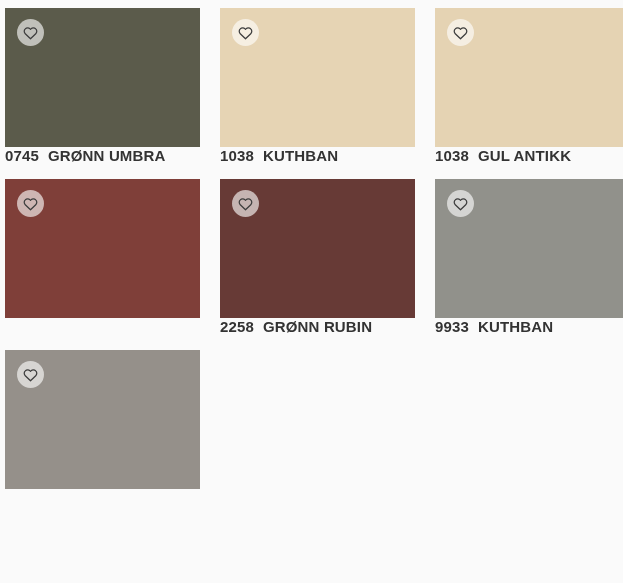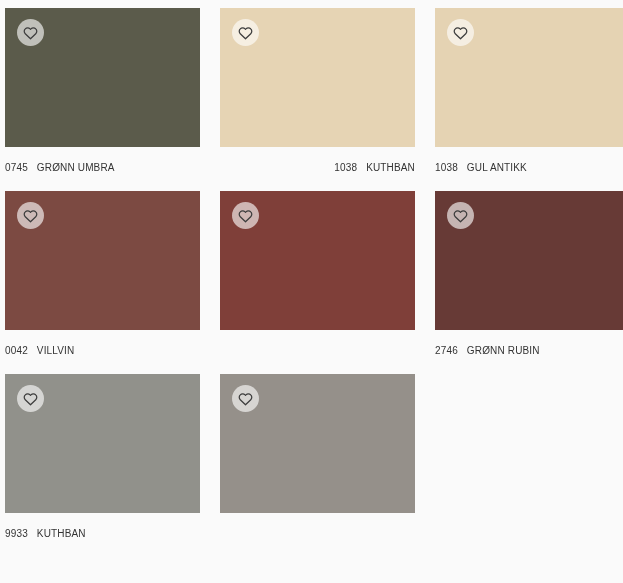--- a/index.html
+++ b/index.html
@@ -46,26 +46,27 @@
     align-items: center;
     justify-content: center;
     cursor: pointer;
   }
 
   .fav-button svg {
     display: block;
   }
 
   .swatch-label {
-    padding-top: 14px;
-    font-size: 10px;
+    padding-top: 2px;
+    font-size: 15px;
     line-height: 13px;
     color: #333333;
     white-space: nowrap;
     letter-spacing: 0.15px;
+    font-weight: bold;
   }
 
   .swatch-code {
     display: inline-block;
   }
 
   .swatch-name {
     display: inline-block;
     padding-left: 9px;
   }
@@ -96,50 +97,36 @@
     <div class="swatch-card">
     <div class="swatch-chip" style="background: rgb(230, 212, 180);">
       <div class="fav-button">
         <span>
           <svg width="15" height="14" viewBox="0 0 24 22" fill="none" stroke="#3d3d3d" stroke-width="2" stroke-linecap="round" stroke-linejoin="round">
             <path d="M12 20.2 3.6 12.1C1.4 10 1.4 6.5 3.6 4.4c2.1-2.1 5.6-2.1 7.7 0l.7.7.7-.7c2.1-2.1 5.6-2.1 7.7 0 2.2 2.1 2.2 5.6 0 7.7L12 20.2z"></path>
           </svg>
         </span>
       </div>
     </div>
-    <div class="swatch-label" style="color: rgb(51, 51, 51); text-align: right;">
+    <div class="swatch-label" style="color: rgb(51, 51, 51);">
       <span class="swatch-code">1038</span><span class="swatch-name">KUTHBAN</span>
     </div>
   </div>
     <div class="swatch-card">
     <div class="swatch-chip" style="background: rgb(229, 211, 179);">
       <div class="fav-button">
         <span>
           <svg width="15" height="14" viewBox="0 0 24 22" fill="none" stroke="#3d3d3d" stroke-width="2" stroke-linecap="round" stroke-linejoin="round">
             <path d="M12 20.2 3.6 12.1C1.4 10 1.4 6.5 3.6 4.4c2.1-2.1 5.6-2.1 7.7 0l.7.7.7-.7c2.1-2.1 5.6-2.1 7.7 0 2.2 2.1 2.2 5.6 0 7.7L12 20.2z"></path>
           </svg>
         </span>
       </div>
     </div>
     <div class="swatch-label" style="color: rgb(51, 51, 51);">
       <span class="swatch-code">1038</span><span class="swatch-name">GUL ANTIKK</span>
-    </div>
-  </div>
-    <div class="swatch-card">
-    <div class="swatch-chip" style="background: rgb(124, 74, 66);">
-      <div class="fav-button">
-        <span>
-          <svg width="15" height="14" viewBox="0 0 24 22" fill="none" stroke="#3d3d3d" stroke-width="2" stroke-linecap="round" stroke-linejoin="round">
-            <path d="M12 20.2 3.6 12.1C1.4 10 1.4 6.5 3.6 4.4c2.1-2.1 5.6-2.1 7.7 0l.7.7.7-.7c2.1-2.1 5.6-2.1 7.7 0 2.2 2.1 2.2 5.6 0 7.7L12 20.2z"></path>
-          </svg>
-        </span>
-      </div>
-    </div>
-    <div class="swatch-label" style="color: rgb(51, 51, 51);">
-      <span class="swatch-code">0042</span><span class="swatch-name">VILLVIN</span>
     </div>
   </div>
     <div class="swatch-card">
     <div class="swatch-chip" style="background: rgb(127, 63, 57);">
       <div class="fav-button">
         <span>
           <svg width="15" height="14" viewBox="0 0 24 22" fill="none" stroke="#3d3d3d" stroke-width="2" stroke-linecap="round" stroke-linejoin="round">
             <path d="M12 20.2 3.6 12.1C1.4 10 1.4 6.5 3.6 4.4c2.1-2.1 5.6-2.1 7.7 0l.7.7.7-.7c2.1-2.1 5.6-2.1 7.7 0 2.2 2.1 2.2 5.6 0 7.7L12 20.2z"></path>
           </svg>
         </span>
@@ -150,21 +137,21 @@
     <div class="swatch-chip" style="background: rgb(103, 58, 54);">
       <div class="fav-button">
         <span>
           <svg width="15" height="14" viewBox="0 0 24 22" fill="none" stroke="#3d3d3d" stroke-width="2" stroke-linecap="round" stroke-linejoin="round">
             <path d="M12 20.2 3.6 12.1C1.4 10 1.4 6.5 3.6 4.4c2.1-2.1 5.6-2.1 7.7 0l.7.7.7-.7c2.1-2.1 5.6-2.1 7.7 0 2.2 2.1 2.2 5.6 0 7.7L12 20.2z"></path>
           </svg>
         </span>
       </div>
     </div>
     <div class="swatch-label" style="color: rgb(51, 51, 51);">
-      <span class="swatch-code">2746</span><span class="swatch-name">GRØNN RUBIN</span>
+      <span class="swatch-code">2258</span><span class="swatch-name">GRØNN RUBIN</span>
     </div>
   </div>
     <div class="swatch-card">
     <div class="swatch-chip" style="background: rgb(145, 145, 139);">
       <div class="fav-button">
         <span>
           <svg width="15" height="14" viewBox="0 0 24 22" fill="none" stroke="#3d3d3d" stroke-width="2" stroke-linecap="round" stroke-linejoin="round">
             <path d="M12 20.2 3.6 12.1C1.4 10 1.4 6.5 3.6 4.4c2.1-2.1 5.6-2.1 7.7 0l.7.7.7-.7c2.1-2.1 5.6-2.1 7.7 0 2.2 2.1 2.2 5.6 0 7.7L12 20.2z"></path>
           </svg>
         </span>

